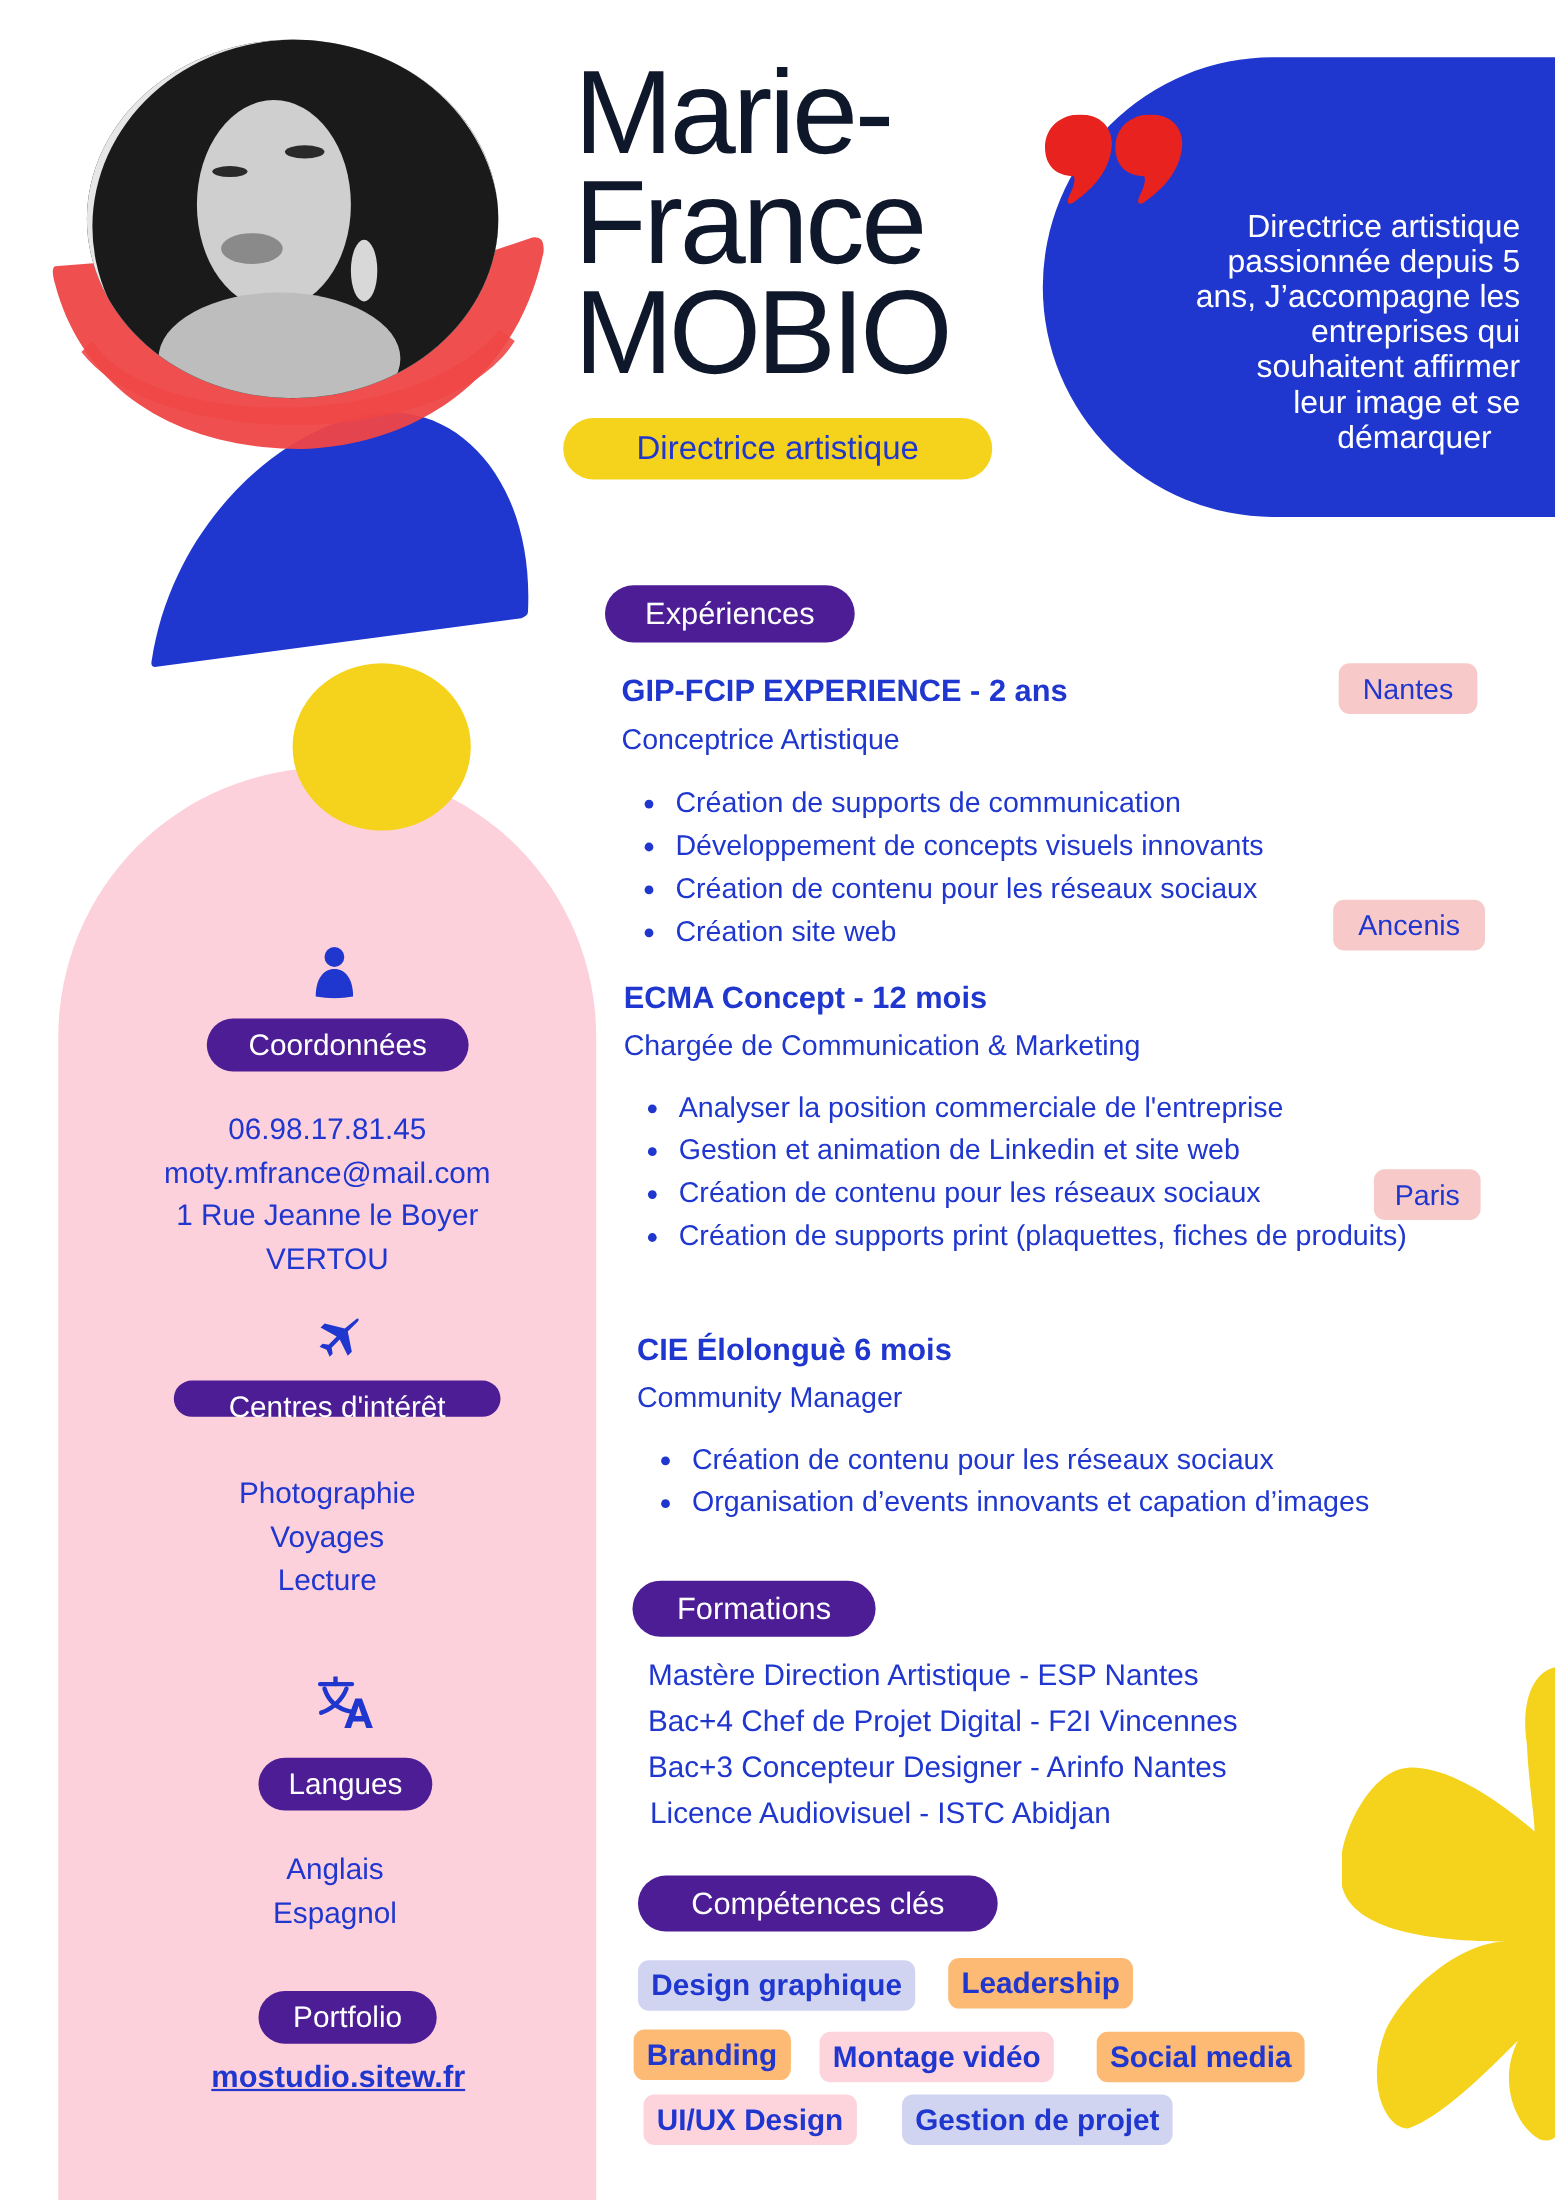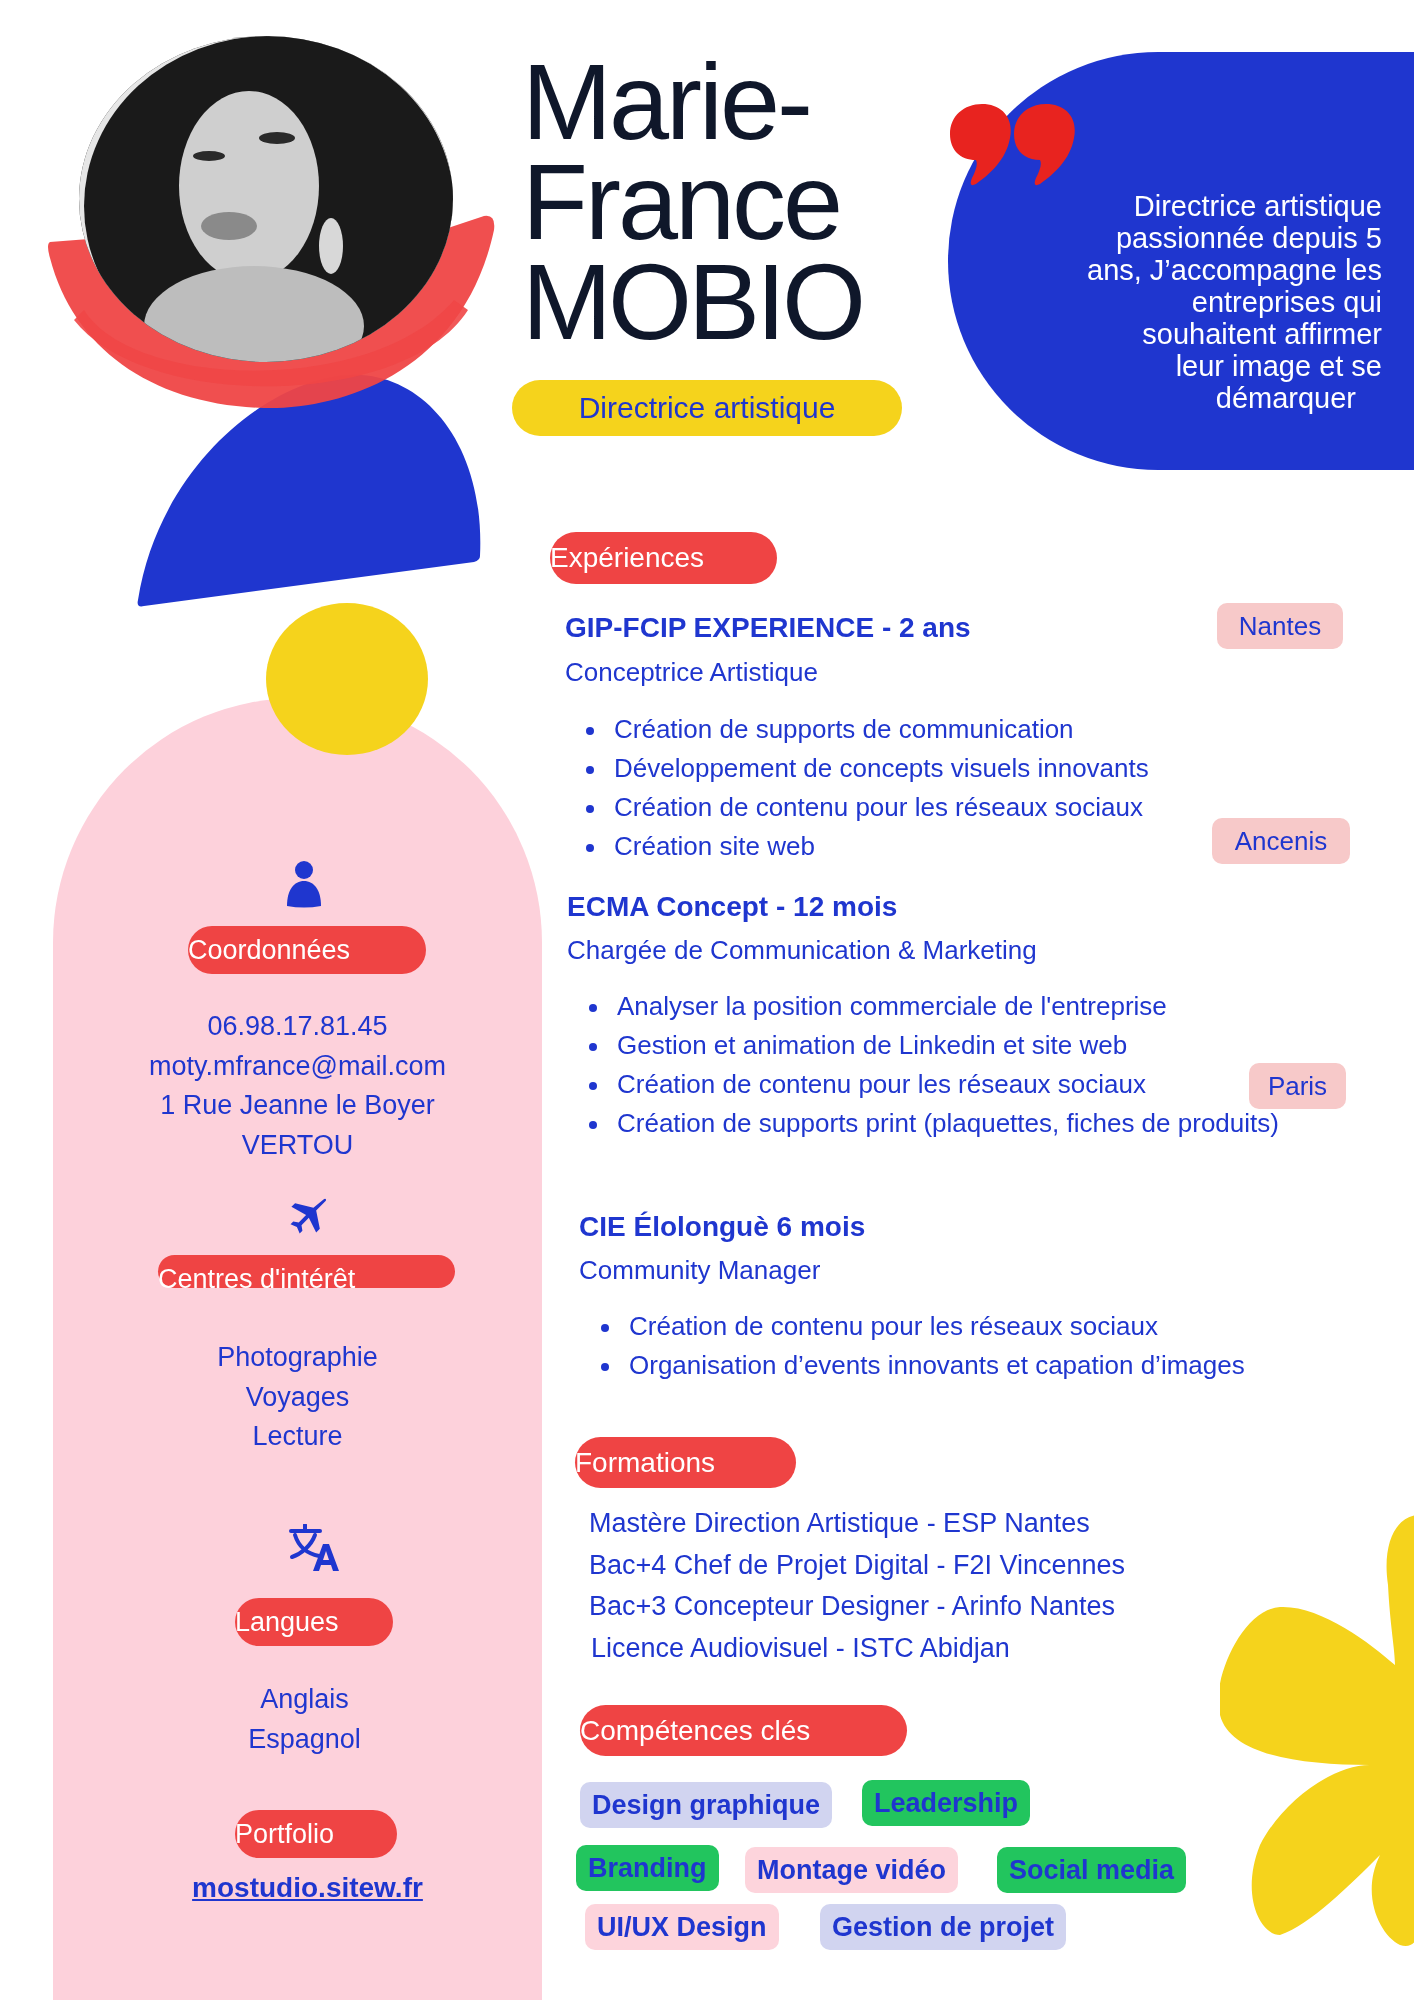--- a/index.html
+++ b/index.html
@@ -51,22 +51,22 @@
   .name .last { font-weight: 400; letter-spacing: -4px; }
   .role-pill {
     left: 512px; top: 380px; width: 390px; height: 56px;
     background: #f5d31c; border-radius: 28px;
     font-size: 30px; line-height: 56px; text-align: center; color: #1f36cf;
   }
 
   
   .pill {
     position: absolute;
-    background: #ef4444; color: #ffffff;
-    border-radius: 26px; 
+    background: #4c1d95; color: #ffffff;
+    border-radius: 26px; text-align: center;
     font-size: 28px; box-sizing: border-box;
     white-space: nowrap;
   }
   .side-pill { font-size: 27px; }
 
   
   .job-title {
     position: absolute; font-weight: 700; font-size: 28px; color: #1f36cf;
     white-space: nowrap;
   }
@@ -88,21 +88,21 @@
   .bullets.justify li { text-align: justify; text-align-last: left; }
 
   .formations { position: absolute; left: 589px; top: 1503px; font-size: 27px; line-height: 41.5px; white-space: nowrap; }
   .formations div { display: block; }
 
   .skill {
     position: absolute; height: 46px; line-height: 46px; padding: 0 12px;
     border-radius: 10px; font-size: 27px; color: #1f36cf; white-space: nowrap; font-weight: bold;
   }
   .skill.lav { background: #d1d4f0; }
-  .skill.yel { background: #22c55e; }
+  .skill.yel { background: #fdba74; }
   .skill.pnk { background: #fdd4dc; }
 
   
   .side-text {
     position: absolute; left: 53px; width: 489px; text-align: center;
     font-size: 27px; line-height: 39.5px; color: #1f36cf;
   }
   .side-icon { position: absolute; }
   .portfolio-link {
     position: absolute; left: 53px; width: 489px; text-align: center;

